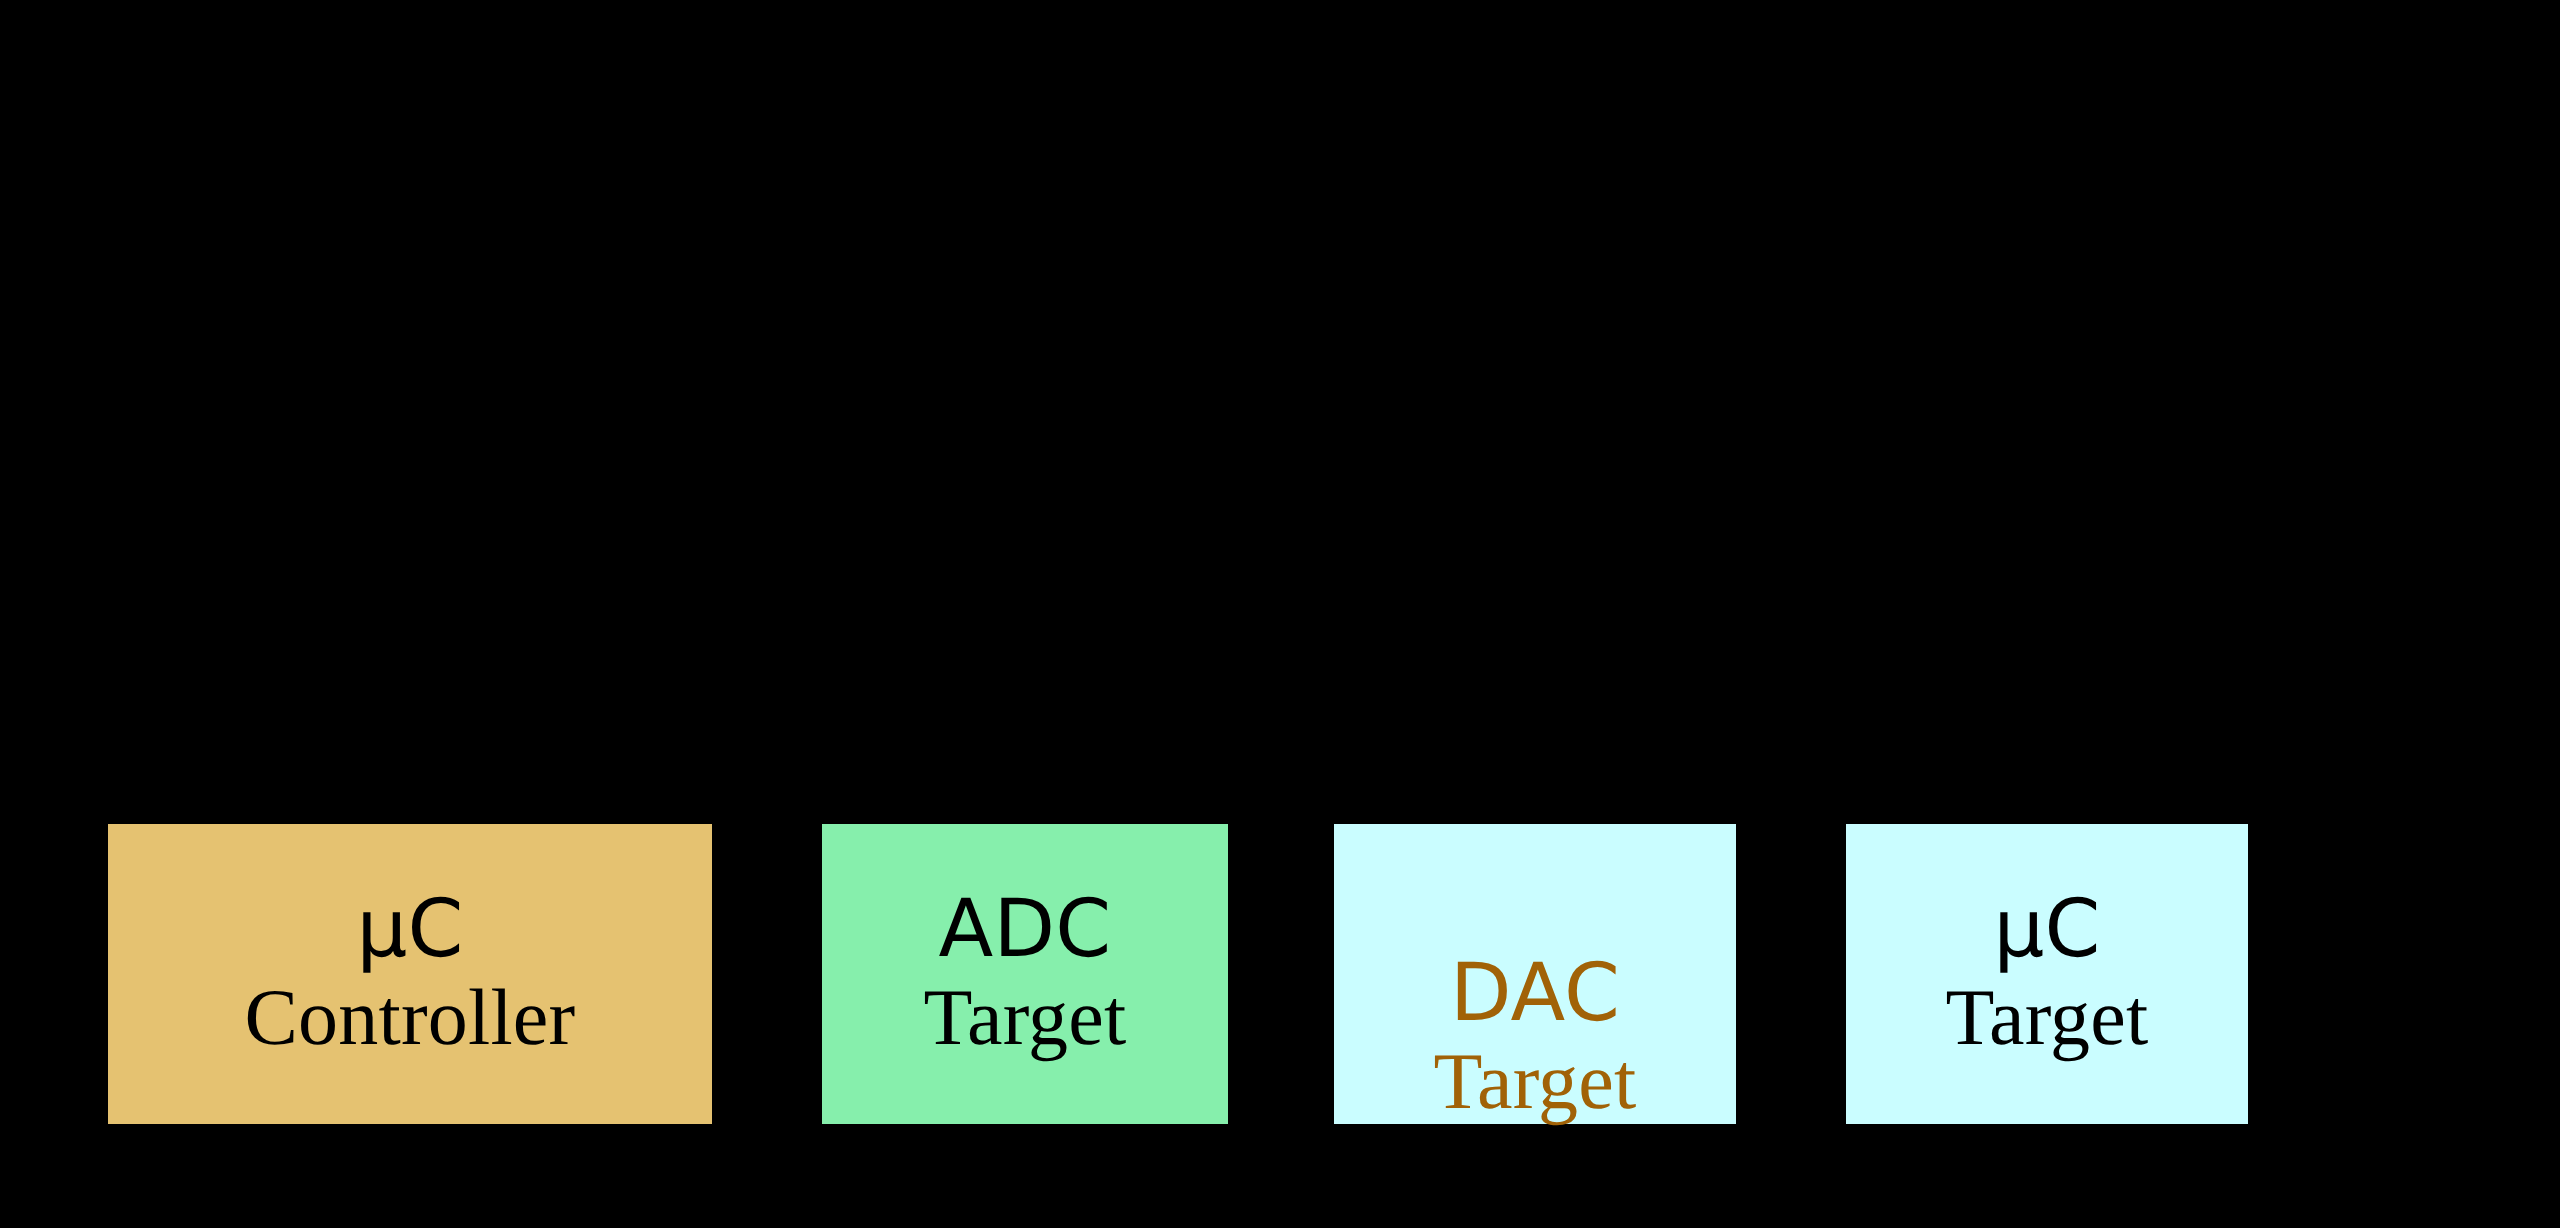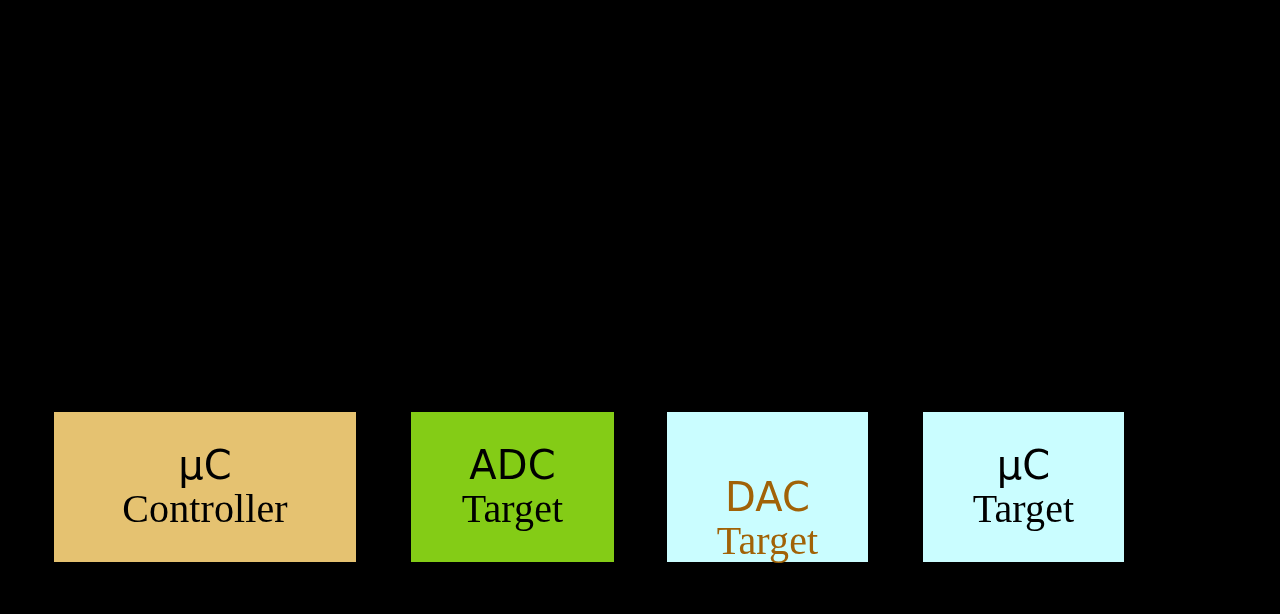--- a/index.html
+++ b/index.html
@@ -38,21 +38,21 @@
 </head>
 <body>
 
 <div id="canvas" style="width: 1280px; height: 614px; background: rgb(0, 0, 0);">
 
   <div class="node-box" id="node-0" style="left: 54px; top: 412px; width: 302px; height: 150px; background: rgb(229, 194, 113); color: rgb(0, 0, 0);">
     <span class="node-line node-line-1">μC</span>
     <span class="node-line node-line-2">Controller</span>
   </div>
 
-  <div class="node-box" id="node-1" style="left: 411px; top: 412px; width: 203px; height: 150px; background: #84cc16; color: rgb(0, 0, 0);">
+  <div class="node-box" id="node-1" style="left: 411px; top: 412px; width: 203px; height: 150px; background: #86efac; color: rgb(0, 0, 0);">
     <span class="node-line node-line-1">ADC</span>
     <span class="node-line node-line-2">Target</span>
   </div>
 
   <div class="node-box" id="node-2" style="left: 667px; top: 412px; width: 201px; height: 150px; background: rgb(202, 253, 255); color: #a16207; justify-content: flex-end;">
     <span class="node-line node-line-1">DAC</span>
     <span class="node-line node-line-2">Target</span>
   </div>
 
   <div class="node-box" id="node-3" style="left: 923px; top: 412px; width: 201px; height: 150px; background: rgb(202, 253, 255); color: rgb(0, 0, 0);">

